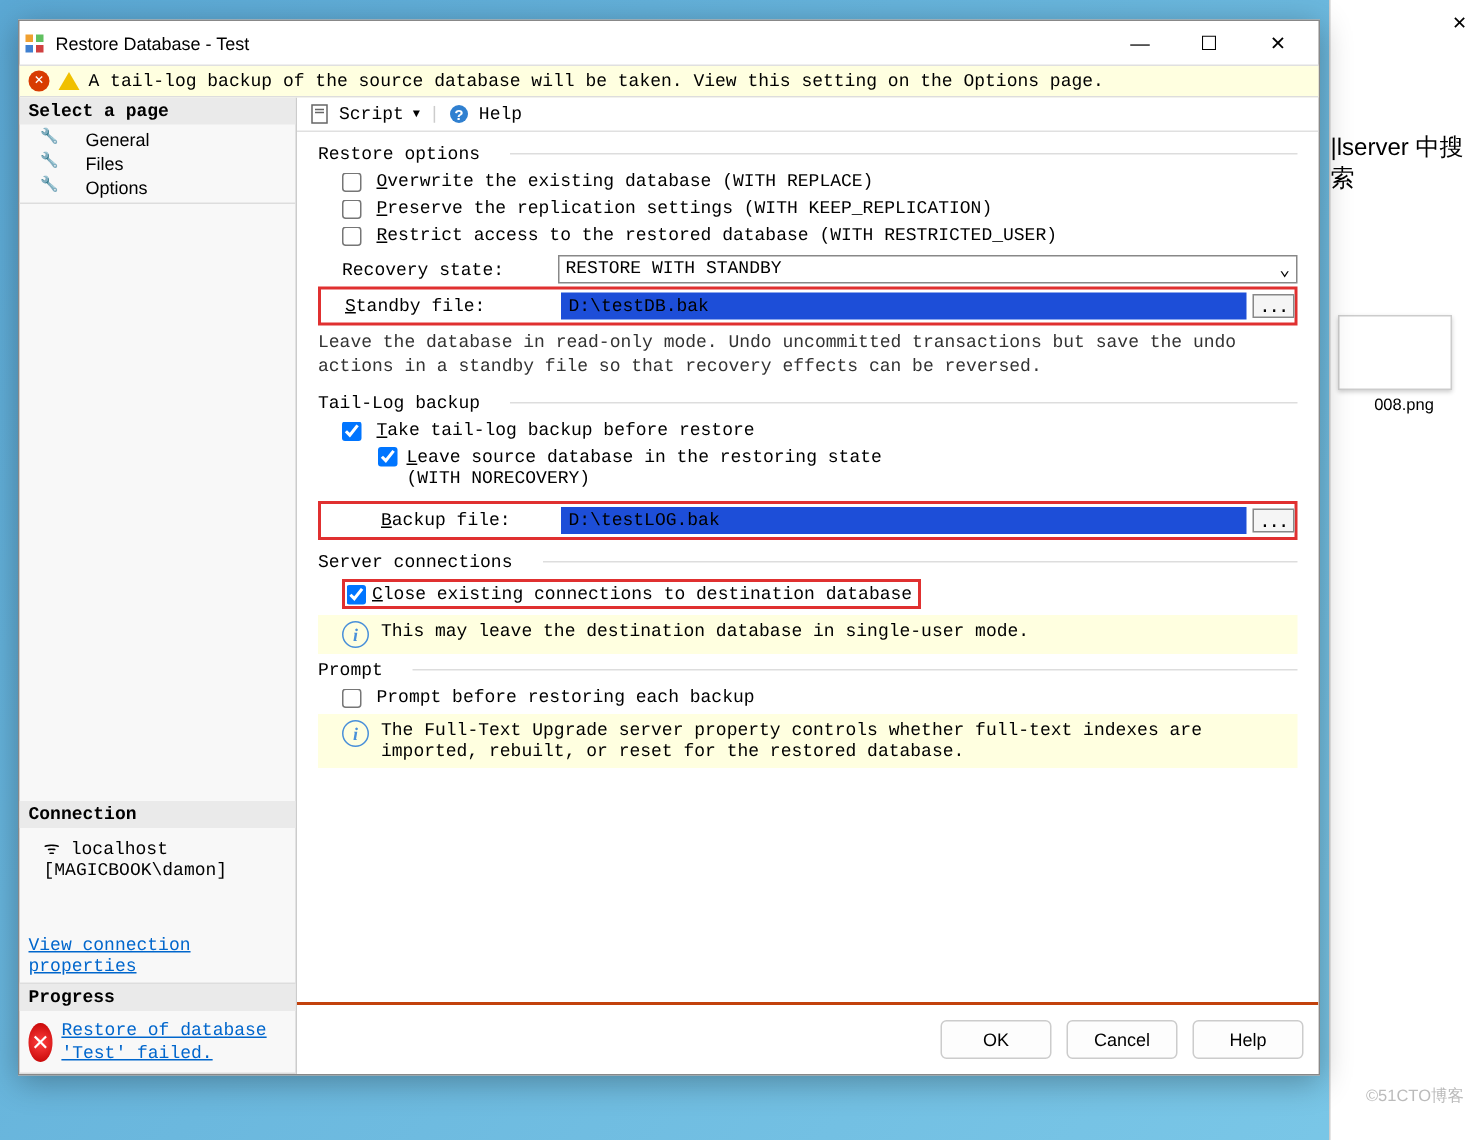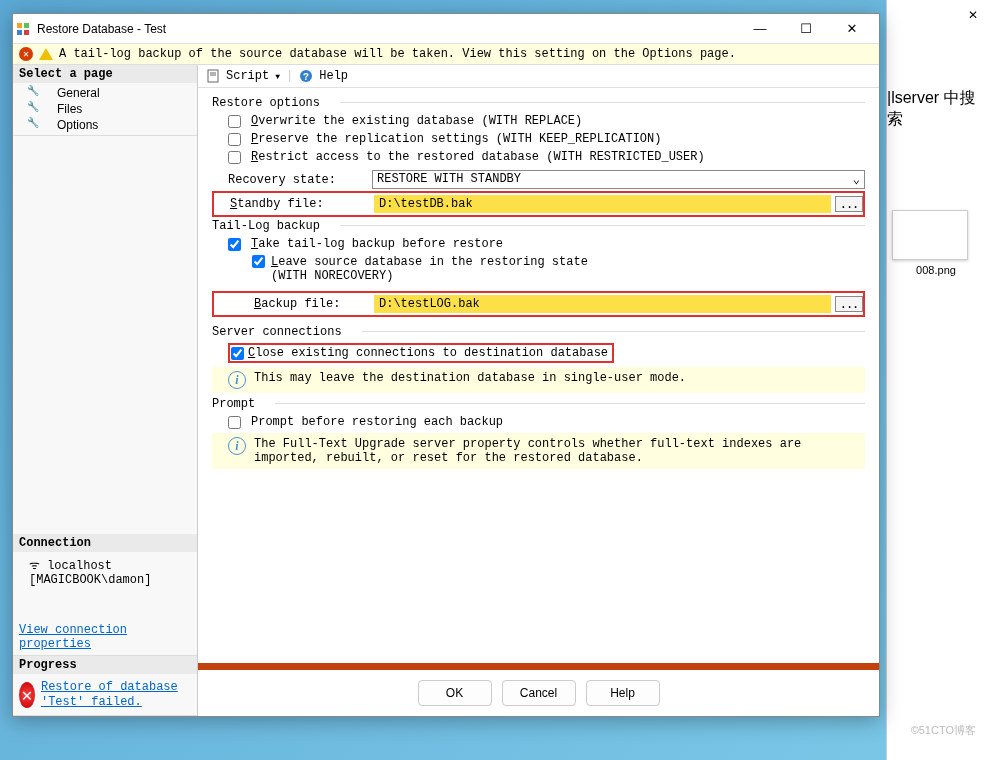--- a/index.html
+++ b/index.html
@@ -39,30 +39,30 @@
 .group-label { margin: 2px 0; }
 .row { display: flex; align-items: center; padding: 2px 0 2px 16px; gap: 6px; }
 .row input[type=checkbox] { margin-right: 4px; }
 .label-col { width: 160px; padding-left: 16px; }
 .select-row { display: flex; align-items: center; margin: 4px 0 0 0; }
 .select-row .label-col { padding-left: 16px; }
 .select-ctl { flex: 1; border: 1px solid #888; padding: 1px 4px; background: white; display: flex; justify-content: space-between; align-items: flex-start; font-family: "Courier New", monospace; }
 .file-row { display: flex; align-items: center; margin-top: 2px; }
 .file-row.highlight { border: 2px solid #e03030; padding: 2px 0; }
 .file-input { flex: 1; border: 1px solid transparent; padding: 1px 4px; font-family: "Courier New", monospace; }
-.file-row.highlight .file-input { background: #fde047; }
+.file-row.highlight .file-input { background: #1d4ed8; }
 .browse-btn { width: 28px; border: 1px solid #888; text-align: center; margin-left: 4px; background: #f5f5f5; font-family: monospace; letter-spacing: -1px; }
 .desc-text { padding: 4px 0 8px 0; color: #333; line-height: 1.3; }
 .inner-row { display: flex; align-items: flex-start; padding: 2px 0 2px 40px; gap: 6px; }
 .info-row { background: #ffffe0; display: flex; align-items: flex-start; padding: 4px 8px 4px 16px; gap: 8px; margin: 2px 0; }
 .info-icon { width: 18px; height: 18px; border: 1px solid #4a90d9; border-radius: 50%; color: #4a90d9; display: flex; align-items: center; justify-content: center; font-style: italic; font-weight: bold; font-family: serif; flex-shrink: 0; }
 .highlight-box { border: 2px solid #e03030; display: inline-flex; align-items: center; padding: 1px 4px 1px 1px; }
 .hr-line { height: 1px; background: #ddd; margin: 2px 0 4px 0; flex: 1; }
 .section-head { display: flex; align-items: center; gap: 20px; }
-.footer { padding: 10px; display: flex; justify-content: center; gap: 10px; border-top: 7px solid #c2410c; }
+.footer { padding: 10px; display: flex; justify-content: flex-end; gap: 10px; border-top: 2px solid #c2410c; }
 .btn { min-width: 74px; padding: 5px 16px; border: 1px solid #ccc; border-radius: 4px; background: #fdfdfd; font-family: sans-serif; font-size: 12px; text-align: center; }
 .under { text-decoration: underline; }
 .scr-close { position: absolute; right: 4px; top: 6px; width: 18px; height: 18px; font-family: sans-serif; display:flex; align-items:center; justify-content:center; }
 .wrench { display:inline-block; width:12px; height:12px; position:relative; }
 .wrench::before { content:"🔧"; font-size:10px; position:absolute; left:-2px; top:-2px; }
 .watermark { position: absolute; right: 10px; bottom: 22px; color: rgba(120,120,120,0.5); font-size: 11px; font-family: sans-serif; }
 </style>
 </head>
 <body>
 
@@ -174,20 +174,21 @@
                 <span>RESTORE WITH STANDBY</span>
                 <span>⌄</span>
               </div>
           </div>
 
           <div class="file-row highlight">
             <div class="label-col"><span class="under">S</span><span id="sb">tandby file:</span></div>
             <div class="file-input">D:\testDB.bak</div>
             <div class="browse-btn">...</div>
           </div>
+          <div class="desc-text">Leave the database in read-only mode. Undo uncommitted transactions but save the undo actions in a standby file so that recovery effects can be reversed.</div>
 
           <div class="section-head">
               <span class="group-label">Tail-Log backup</span>
               <span class="hr-line"></span>
             </div>
           <div class="row">
               <input type="checkbox" checked="" style="">
               <span><span class="under">T</span><span id="tl">ake tail-log backup before restore</span></span>
             </div>
           <div class="inner-row">

